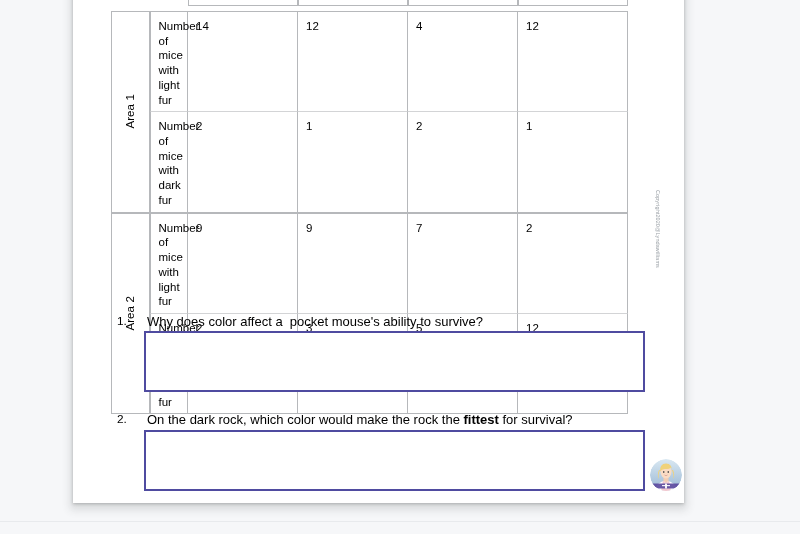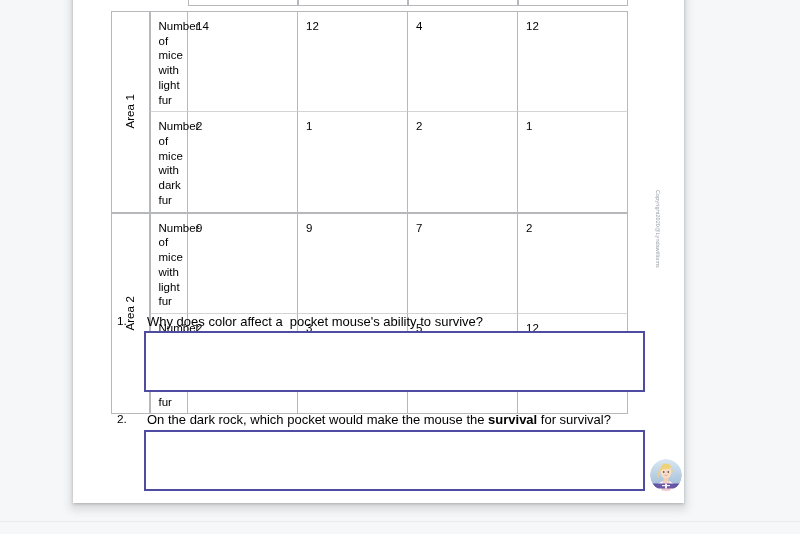--- a/index.html
+++ b/index.html
@@ -220,21 +220,21 @@
 
         </tbody>
       </table>
     </div>
 
     <span class="qnum" style="left:44px; top:374px;">1.</span>
     <span class="question" style="left:74px; top:374px;">Why does color affect a  pocket mouse's ability to survive?</span>
     <div class="answerbox" style="left:71px; top:391px; width:501px; height:61px;"></div>
 
     <span class="qnum" style="left:44px; top:472px;">2.</span>
-    <span class="question" style="left:74px; top:472px;"><span>On the dark rock, which pocket would make the mouse the </span><b>survival</b><span> for survival?</span></span>
+    <span class="question" style="left:74px; top:472px;"><span>On the dark rock, which color would make the rock the </span><b>fittest</b><span> for survival?</span></span>
     <div class="answerbox" style="left:71px; top:490px; width:501px; height:61px;"></div>
 
     <div id="avatar" style="left:577px; top:519px;">
       <svg width="32" height="32" viewBox="0 0 64 64">
         <defs>
           <clipPath id="circ">
               <circle cx="32" cy="32" r="32"></circle>
             </clipPath>
           <linearGradient id="bgg" x1="0" y1="0" x2="0" y2="1">
             <stop offset="0" stop-color="#d9e8f2"></stop>

